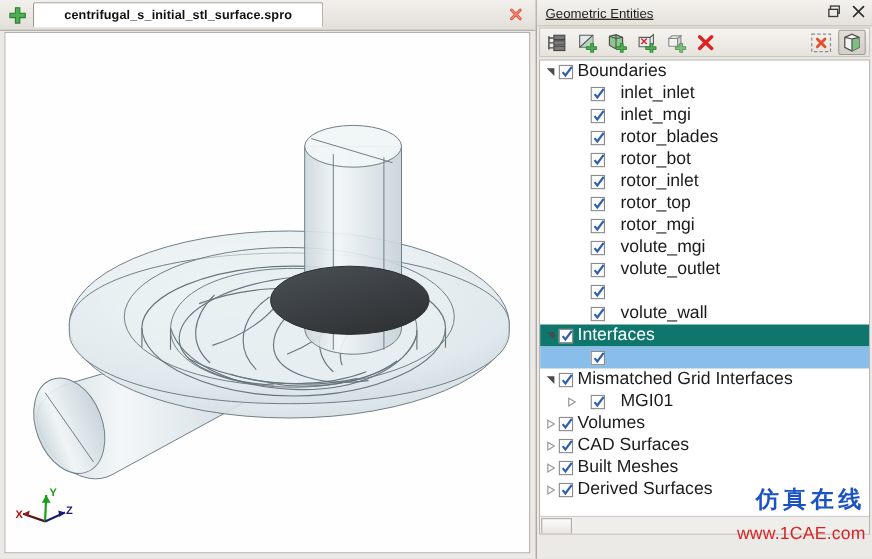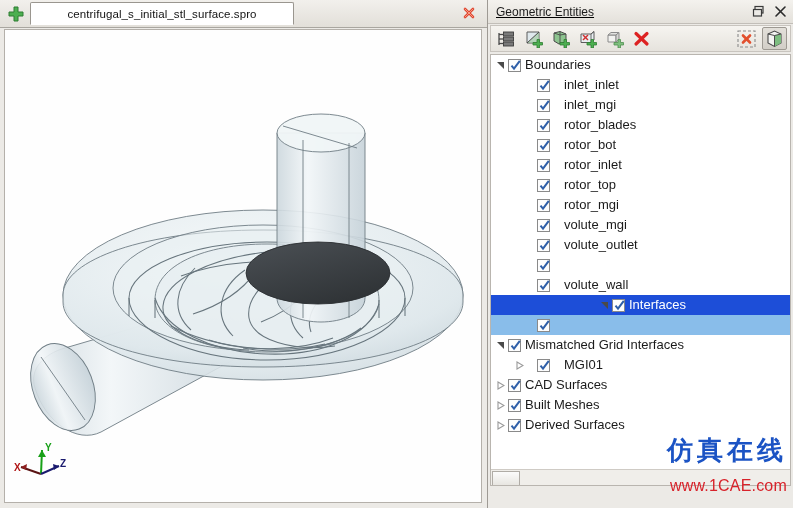--- a/index.html
+++ b/index.html
@@ -16,21 +16,21 @@
 
   
   .tabstrip{position:absolute;left:0;top:0;width:487px;height:27px;
     background:linear-gradient(#f2f0ec,#e2dfd9);border-bottom:1px solid #a9a6a0;}
   .newtab{position:absolute;left:7px;top:5px;width:18px;height:18px;cursor:pointer;}
   .newtab svg{display:block;}
   .tab{position:absolute;left:30px;top:2px;height:23px;min-width:264px;
     background:#ffffff;border:1px solid #9a968f;border-bottom:1px solid #ffffff;
     border-radius:2px 2px 0 0;box-sizing:border-box;display:flex;align-items:center;
     justify-content:center;padding:0 10px;cursor:pointer;}
-  .tab-label{font-size:11.5px;font-weight:normal;color:#121212;white-space:nowrap;letter-spacing:.1px;}
+  .tab-label{font-size:11.5px;font-weight:bold;color:#121212;white-space:nowrap;letter-spacing:.1px;}
   .tab-close{position:absolute;right:10px;top:5px;width:16px;height:16px;cursor:pointer;}
 
   
   .viewport{position:absolute;left:4px;top:29px;width:478px;height:474px;
     background:#ffffff;border:1px solid #b4b0aa;box-sizing:border-box;overflow:hidden;}
   .vp-inner{position:absolute;inset:0;background:#fefefe;}
 
   .logo{position:absolute;left:14px;top:10px;display:flex;align-items:center;gap:6px;}
   .logo-text{font-size:14.5px;color:#a8a8a8;letter-spacing:.2px;}
 
@@ -63,34 +63,34 @@
   
   .tree{position:absolute;left:2px;top:54px;width:301px;height:432px;
     background:#ffffff;border:1px solid #b9b5af;box-sizing:border-box;overflow:hidden;}
   .tree-scroll{position:absolute;left:0;top:0;right:0;bottom:16px;overflow:hidden;}
   .row{position:relative;height:20px;display:flex;align-items:center;white-space:nowrap;}
   .row .twisty{width:15px;height:20px;display:flex;align-items:center;justify-content:center;
     flex:0 0 15px;cursor:pointer;}
   .row .cb{width:13px;height:13px;flex:0 0 13px;margin-right:4px;position:relative;
     background:#fdfdfd;border:1px solid #8a8a8a;box-sizing:border-box;cursor:pointer;}
   .row .cb svg{position:absolute;left:0px;top:-1px;}
-  .row .lbl{font-size:13px;color:#1b1b1b;line-height:20px;}
-  .row.sel-strong{background:#1d4ed8;justify-content:center;}
+  .row .lbl{font-size:16px;color:#1b1b1b;line-height:20px;}
+  .row.sel-strong{background:#0f766e;}
   .row.sel-strong .lbl{color:#ffffff;}
   .row.sel-light{background:#89bdea;}
   .row.sel-light .lbl{color:#ffffff;}
   .ind0{padding-left:2px;}
   .ind1{padding-left:21px;gap:10px;}
 
   .hscroll{position:absolute;left:0;bottom:0;width:100%;height:16px;
     background:#f0eeea;border-top:1px solid #cfcbc5;box-sizing:border-box;}
   .hthumb{position:absolute;left:1px;top:1px;width:26px;height:13px;
     background:linear-gradient(#fbfbfb,#e8e6e1);border:1px solid #b0aca6;cursor:pointer;}
 
-  .wm-cn{position:absolute;right:6px;bottom:40px;font-size:26px;font-weight:bold;
+  .wm-cn{position:absolute;right:6px;bottom:40px;font-size:21px;font-weight:bold;
     color:#1b53c4;letter-spacing:4px;font-family:Liberation Serif, serif;
     text-shadow:0 1px 0 rgba(255,255,255,.6);user-select:none;pointer-events:none;}
   .wm-url{position:absolute;right:6px;bottom:13px;font-size:16px;font-weight:normal;
     color:#d8222a;letter-spacing:.2px;user-select:none;pointer-events:none;}
 </style>
 </head>
 <body>
 
 <div class="app">
 
@@ -484,20 +484,33 @@
             <span class="twisty">
               <svg width="9" height="9" viewBox="0 0 9 9">
                 <polygon points="2,1 8,4.5 2,8" fill="none" stroke="#9a9a9a" stroke-width="1.1"></polygon>
               </svg>
             </span>
             <span class="cb">
               <svg width="13" height="13" viewBox="0 0 13 13">
                 <path d="M2.5 6.6 L5 9.6 L10.8 1.8" fill="none" stroke="#2f5fa8" stroke-width="2"></path>
               </svg>
             </span>
+            <span class="lbl">Volumes</span>
+          </div>
+          <div class="row ind0">
+            <span class="twisty">
+              <svg width="9" height="9" viewBox="0 0 9 9">
+                <polygon points="2,1 8,4.5 2,8" fill="none" stroke="#9a9a9a" stroke-width="1.1"></polygon>
+              </svg>
+            </span>
+            <span class="cb">
+              <svg width="13" height="13" viewBox="0 0 13 13">
+                <path d="M2.5 6.6 L5 9.6 L10.8 1.8" fill="none" stroke="#2f5fa8" stroke-width="2"></path>
+              </svg>
+            </span>
             <span class="lbl">CAD Surfaces</span>
           </div>
           <div class="row ind0">
             <span class="twisty">
               <svg width="9" height="9" viewBox="0 0 9 9">
                 <polygon points="2,1 8,4.5 2,8" fill="none" stroke="#9a9a9a" stroke-width="1.1"></polygon>
               </svg>
             </span>
             <span class="cb">
               <svg width="13" height="13" viewBox="0 0 13 13">

